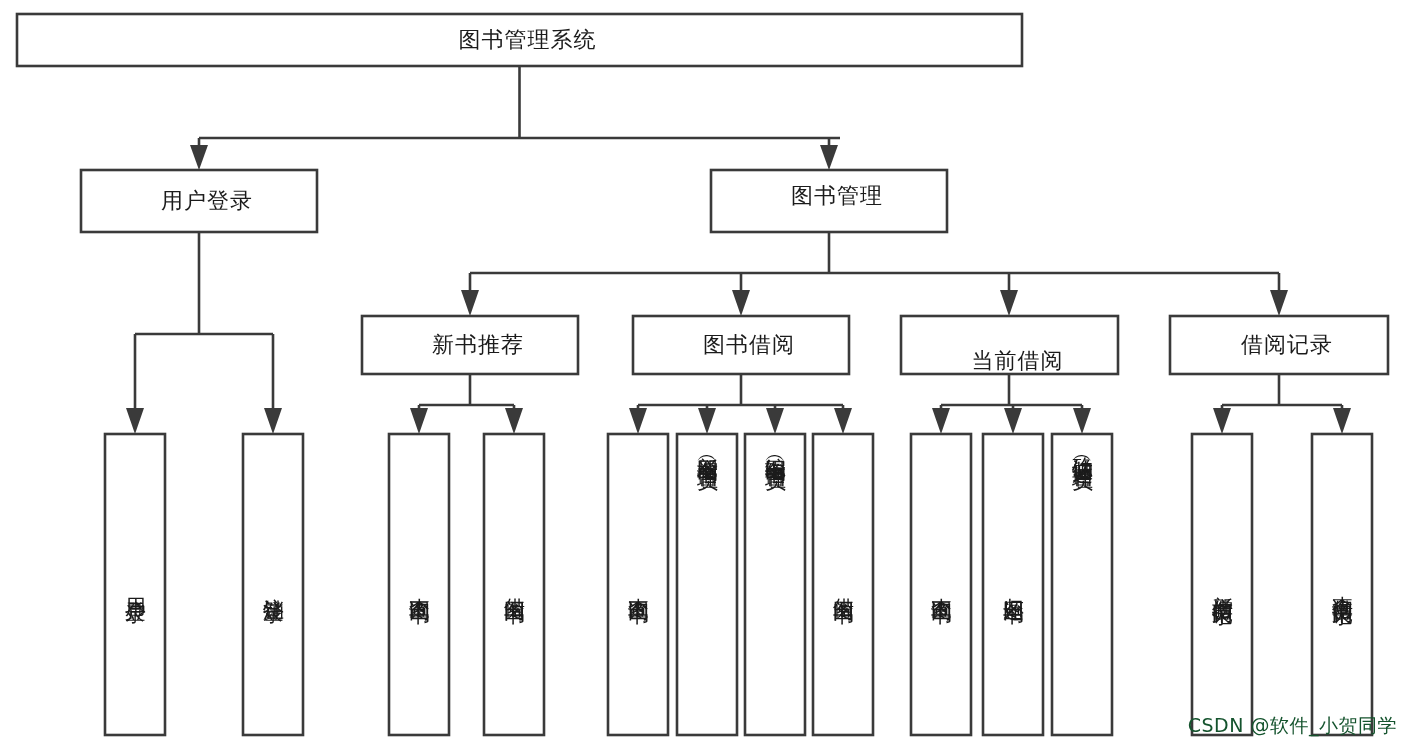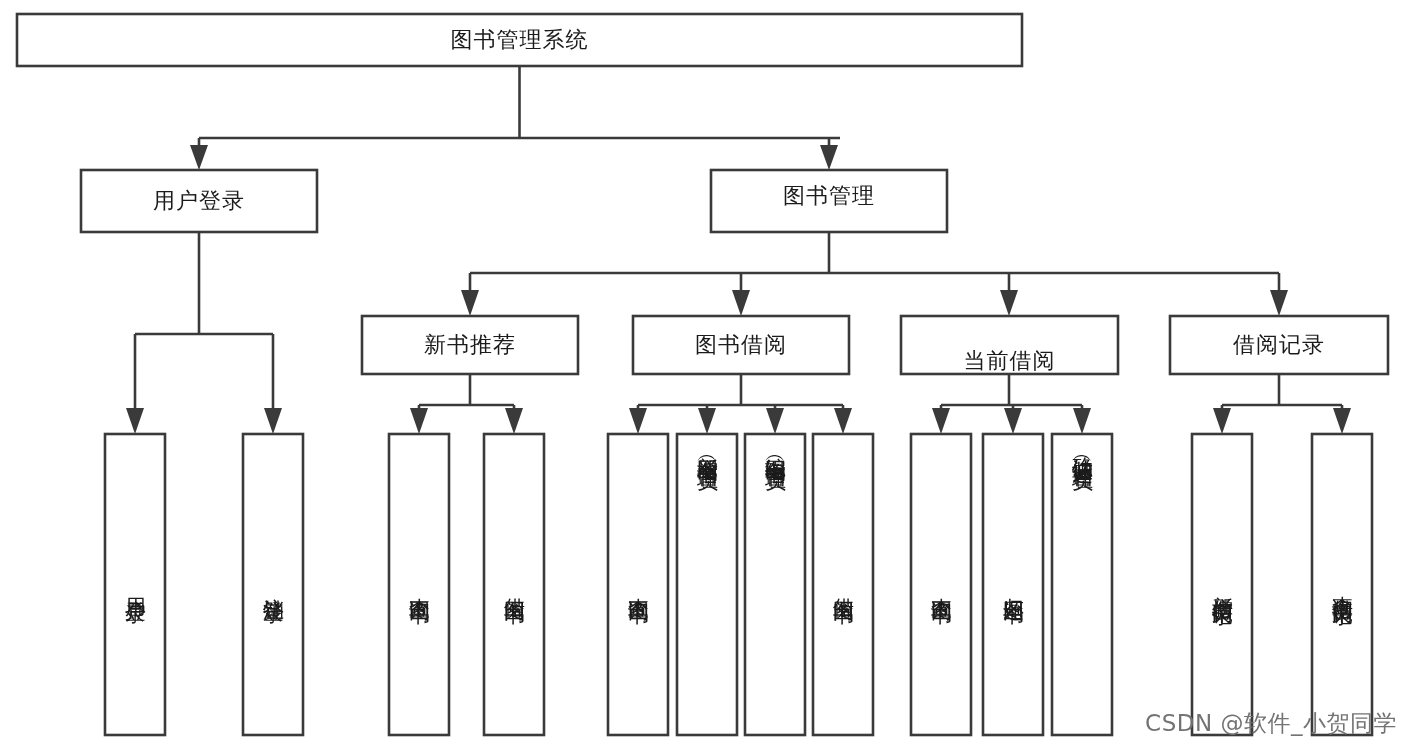--- a/index.html
+++ b/index.html
@@ -56,35 +56,36 @@
     letter-spacing: 2px;
     color: #1b1b1b;
     white-space: nowrap;
   }
   .hlabel-wrap {
     position: absolute;
     display: flex;
     align-items: center;
     justify-content: center;
     pointer-events: none;
+    padding-left: 8px;
   }
   .hlabel-text {
     font-family: "DejaVu Sans", "Liberation Sans", sans-serif;
     font-size: 22px;
     color: #1b1b1b;
     white-space: nowrap;
     letter-spacing: 1px;
   }
   #watermark {
     position: absolute;
     right: 8px;
     bottom: 8px;
     font-family: "DejaVu Sans", "Liberation Sans", sans-serif;
-    font-size: 23px;
-    color: #737373;
+    font-size: 19px;
+    color: #14532d;
     white-space: nowrap;
     letter-spacing: 0.5px;
   }
 </style>
 </head>
 <body>
 
 <div id="diagram-root">
 
   <svg id="diagram-svg" viewBox="0 0 1405 747">

